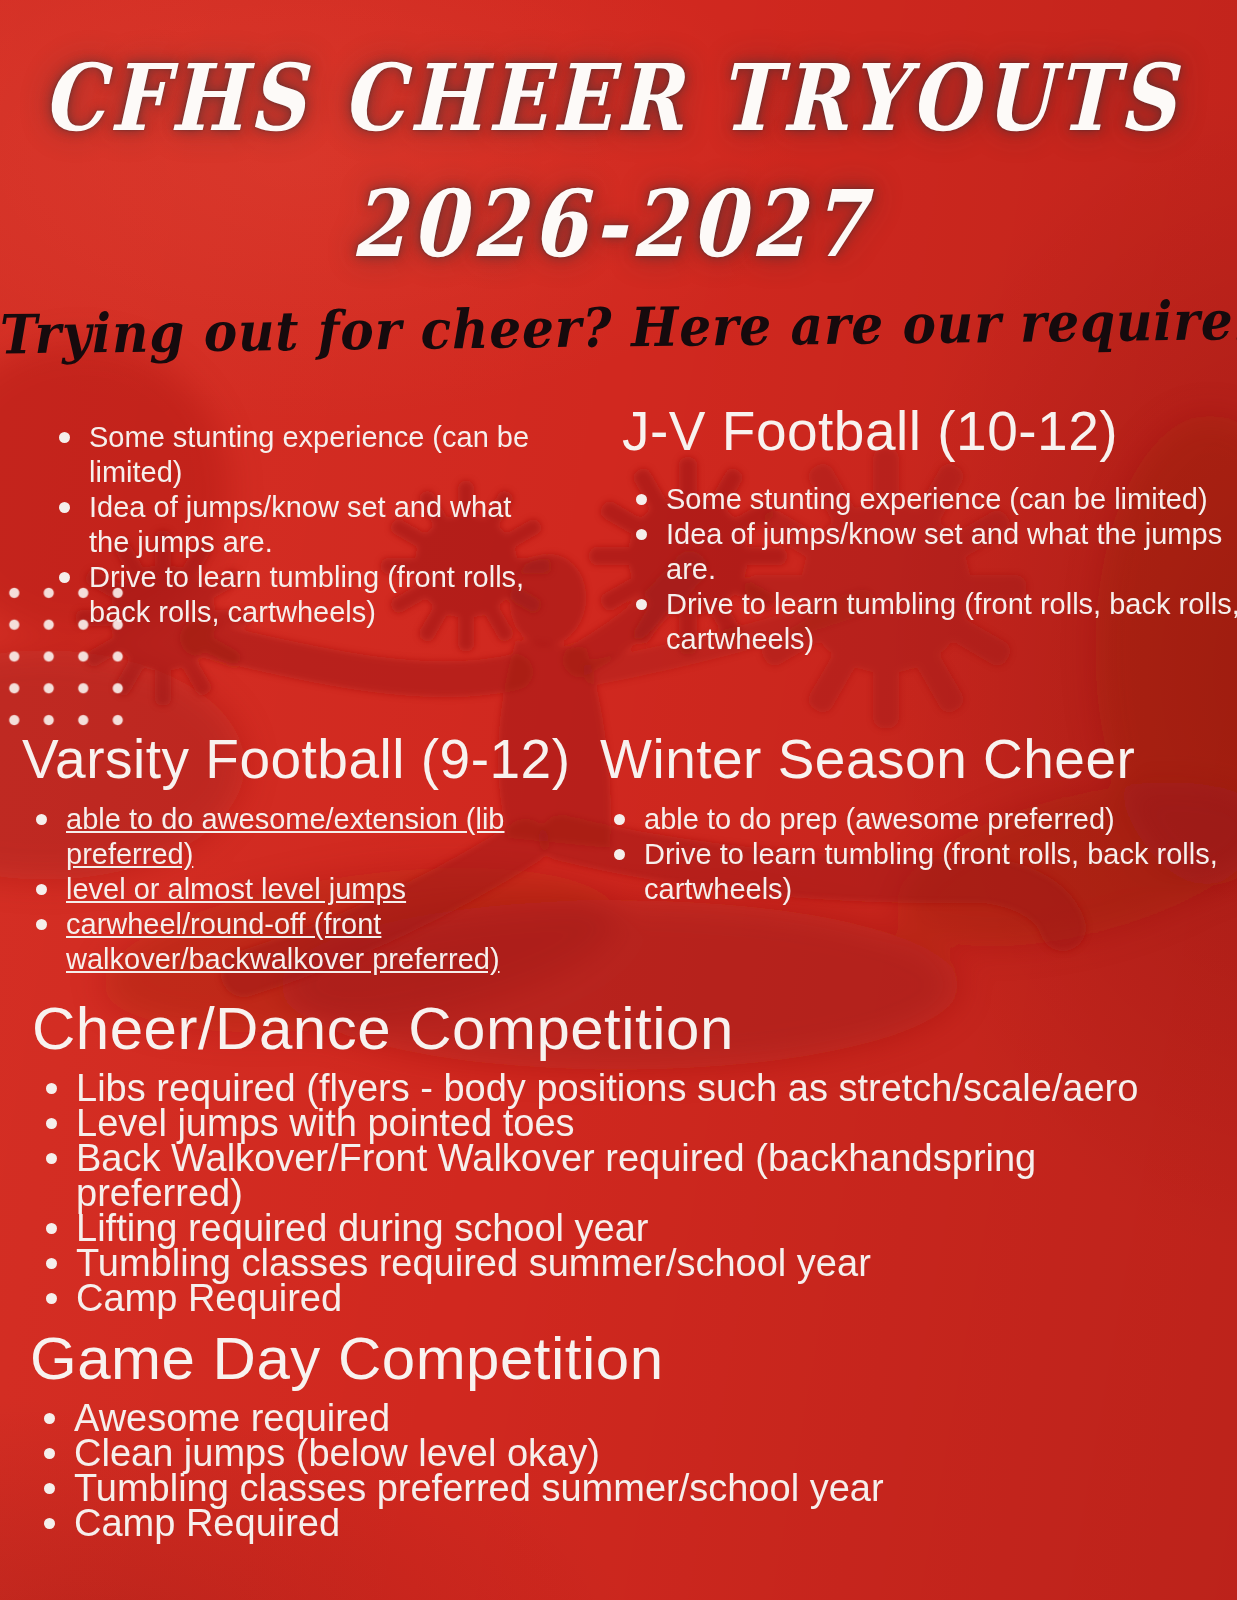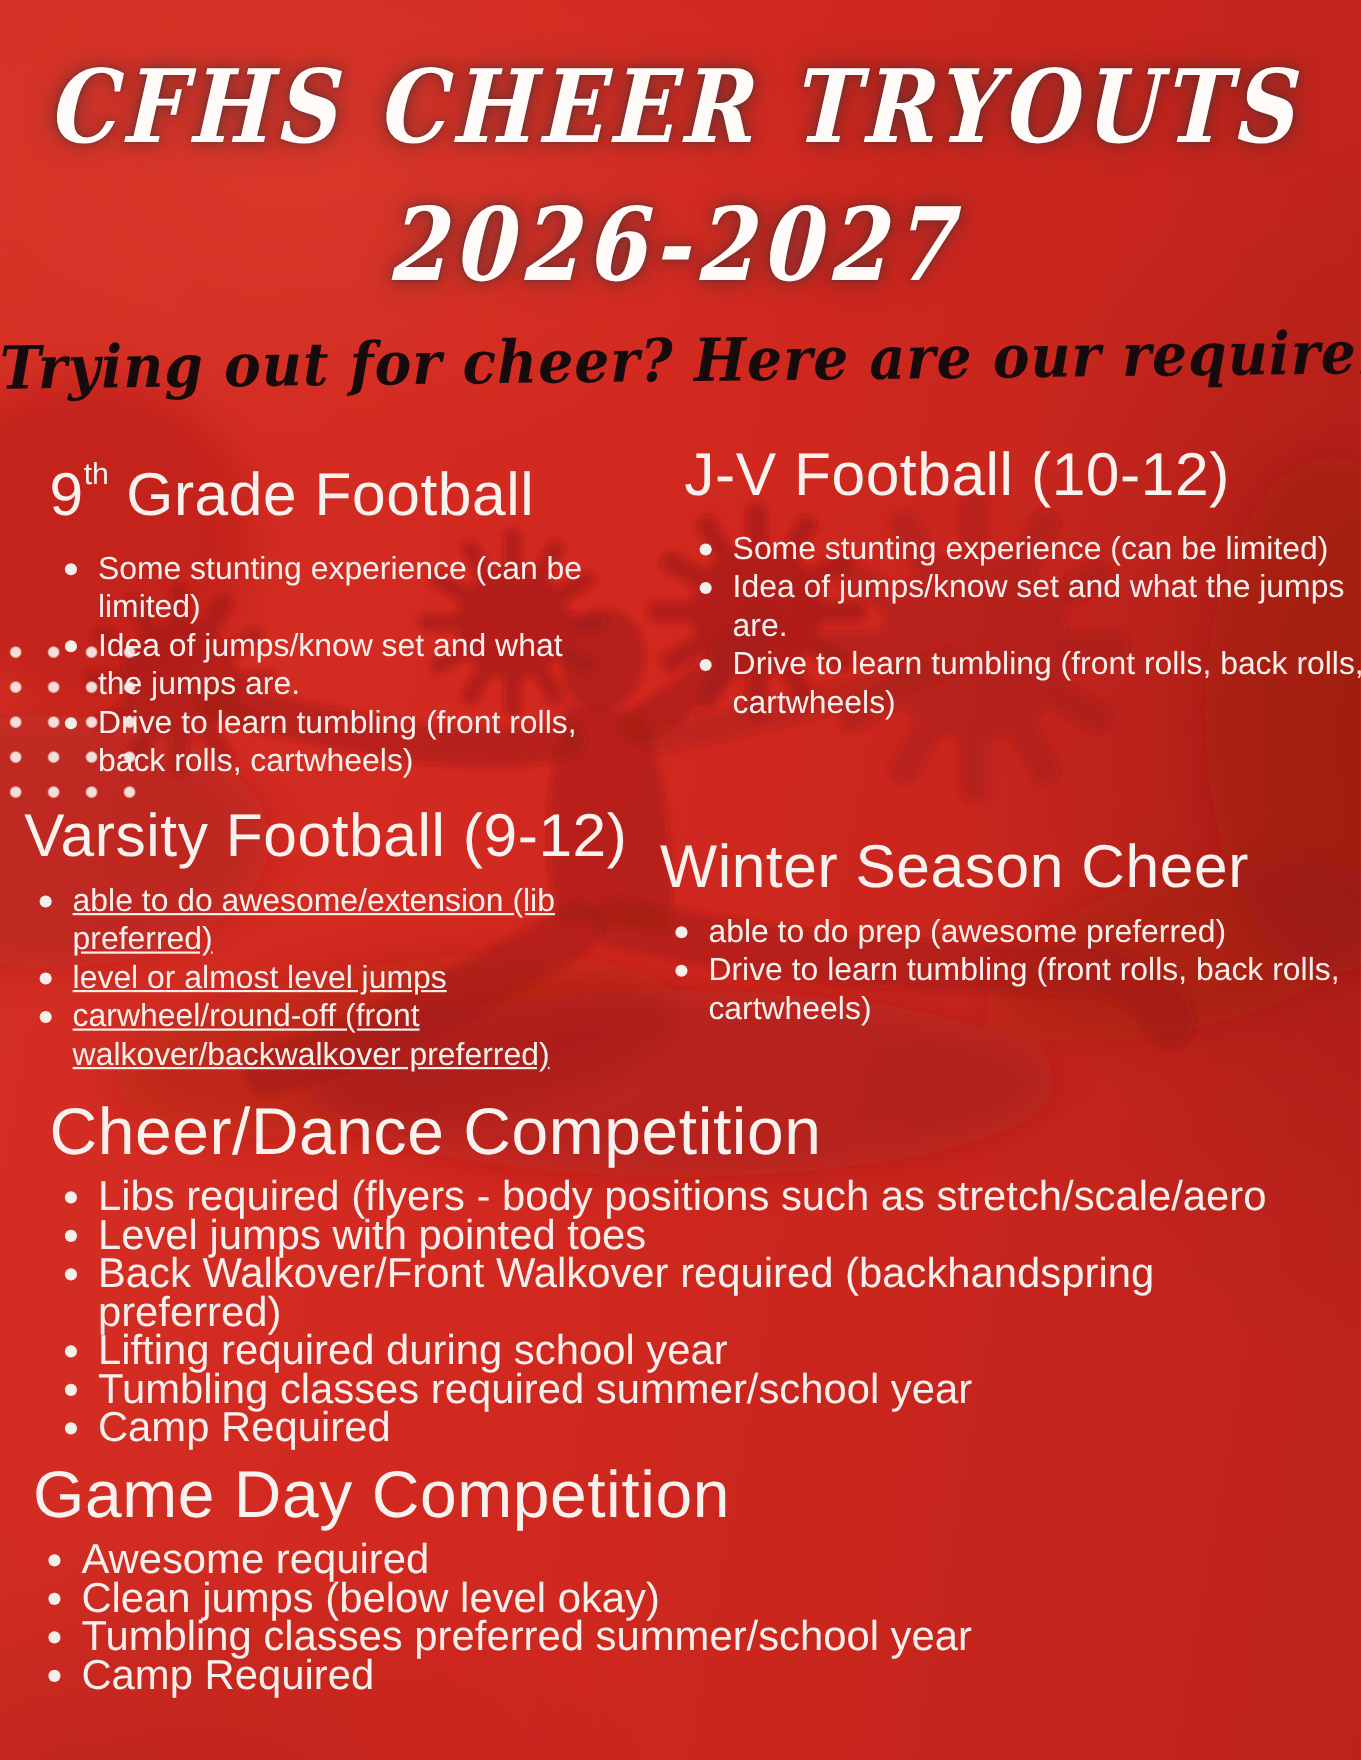--- a/index.html
+++ b/index.html
@@ -49,23 +49,23 @@
   .section.comp ul{margin-top:8px;font-size:38px;}
   .section li{position:relative;padding-left:44px;}
   .section li::before{
     content:"";position:absolute;left:14px;top:12px;width:11px;height:11px;border-radius:50%;
     background:#f5efec;
   }
   .sec-grade9{left:45px;top:400px;width:505px;}
   .sec-jv{left:585px;top:400px;width:645px;margin-left:37px;}
   .sec-varsity{left:22px;top:728px;width:565px;}
   .sec-varsity ul{margin-top:12px;text-decoration:underline;}
-  .sec-winter{left:600px;top:728px;width:637px;margin-top:28px;}
+  .sec-winter{left:600px;top:728px;width:637px;}
   .sec-winter ul{margin-top:12px;}
-  .sec-cheerdance{left:45px;top:995px;width:1170px;}
+  .sec-cheerdance{left:32px;top:995px;width:1170px;}
   .sec-gameday{left:30px;top:1325px;width:1170px;}
   .sec-gameday ul{margin-top:0;}
 </style>
 </head>
 <body>
 
 <div class="bg"></div>
 
 <svg class="sil" width="1237" height="1600" viewBox="0 0 1237 1600" aria-hidden="true">
   <defs>
@@ -120,21 +120,20 @@
 
 <div class="dotgrid"></div>
 
 <div class="content">
 
   <div class="title title-line1">CFHS CHEER TRYOUTS</div>
   <div class="title title-line2">2026-2027</div>
   <div class="subtitle">Trying out for cheer? Here are our requirements!</div>
 
   <div class="section sec-grade9">
-    <h2><span>9</span><sup>th</sup><span> Grade Football</span></h2>
     <ul>
       <li>Some stunting experience (can be limited)</li>
       <li>Idea of jumps/know set and what the jumps are.</li>
       <li>Drive to learn tumbling (front rolls, back rolls, cartwheels)</li>
     </ul>
   </div>
 
   <div class="section sec-jv">
     <h2>J-V Football (10-12)</h2>
     <ul>

